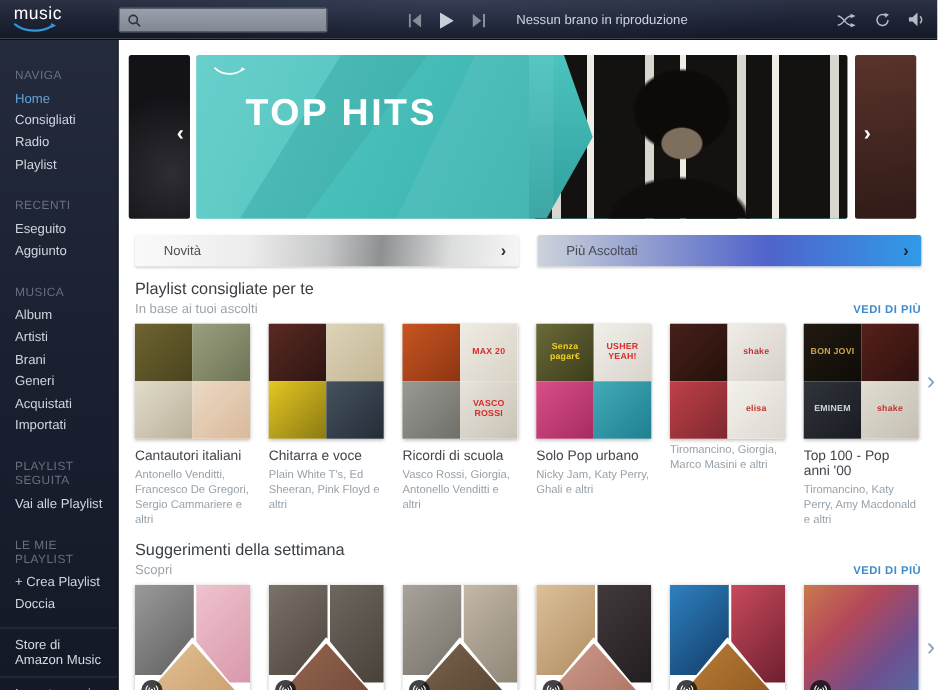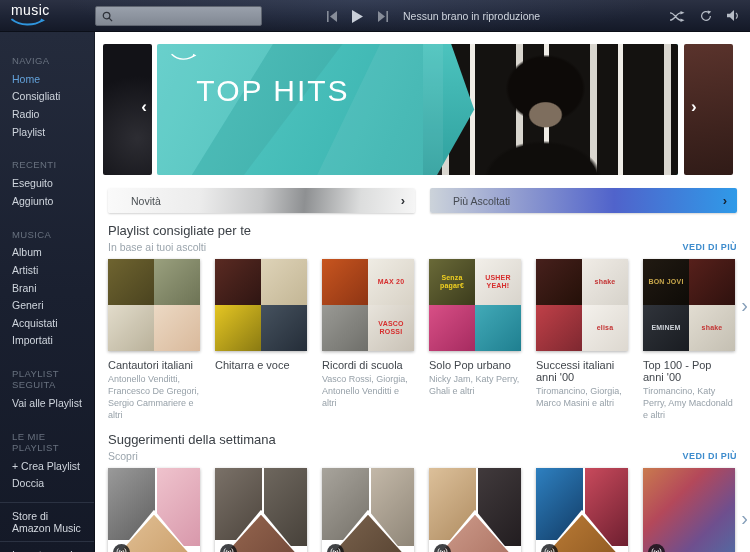--- a/index.html
+++ b/index.html
@@ -15,21 +15,21 @@
   .logo { position:absolute; left:11px; top:4px; width:60px; }
   .logo-text { color:#fff; font-size:14px; letter-spacing:.4px; display:block; line-height:13px; }
   .logo svg { display:block; margin-top:1px; }
   .searchbox { position:absolute; left:95px; top:6px; width:167px; height:20px;
     background:linear-gradient(180deg,#99a0ab,#818893); border:1px solid #5f6570;
     border-radius:2px; display:flex; align-items:center; padding:0 6px; }
   .searchbox input { flex:1; background:transparent; border:none; outline:none;
     font-size:11px; color:#20242c; font-family:inherit; min-width:0; }
   .transport { position:absolute; left:327px; top:0; height:32px; display:flex;
     align-items:center; gap:15px; }
-  .nowplaying { position:absolute; left:403px; top:0; height:24px; line-height:32px;
+  .nowplaying { position:absolute; left:413px; top:0; height:24px; line-height:32px;
     font-size:10.5px; color:#ced4dd; }
   .top-icons { position:absolute; right:10px; top:0; height:32px; display:flex;
     align-items:center; gap:15px; }
   .tico { display:flex; align-items:center; cursor:pointer; }
 
   
   .sidebar { position:absolute; left:0; top:32px; width:95px; height:520px;
     background:linear-gradient(180deg,#242b3c 0%, #1a2030 50%, #141927 100%);
     border-right:1px solid rgba(0,0,0,0.35); padding-top:4px; z-index:5; }
   .sb-header { font-size:9.5px; color:#68717f; letter-spacing:.4px;
@@ -72,21 +72,21 @@
       radial-gradient(ellipse 26px 20px at 47% 54%, #7e6e5e 0 60%, rgba(126,110,94,0) 66%),
       radial-gradient(ellipse 54px 46px at 47% 34%, #0d0a08 0 68%, rgba(13,10,8,0) 74%),
       radial-gradient(ellipse 78px 52px at 46% 104%, #0f0d0b 0 70%, rgba(15,13,11,0) 76%),
       repeating-linear-gradient(90deg,#141210 0 14px,#d9d6cf 14px 21px,#141210 21px 42px,#efece6 42px 47px,#141210 47px 74px); }
   .hero-seam { position:absolute; left:266px; top:0; width:64px; height:131px;
     background:linear-gradient(180deg,#4cc3be,#2fa09e);
     clip-path:polygon(0 0,44% 0,80% 50%,22% 100%,0 100%); }
   .hero-smile { position:absolute; left:14px; top:9px; }
   .hero-text { position:absolute; left:30px; top:30px; width:172px; text-align:center;
     color:#fff; }
-  .ht1 { font-size:30px; font-weight:400; letter-spacing:2px; line-height:34px; }
+  .ht1 { font-size:30px; font-weight:700; letter-spacing:2px; line-height:34px; }
   .ht2 { font-size:23px; font-weight:700; letter-spacing:7px; padding-left:7px; margin-top:2px; }
 
   
   .banner-row { display:flex; gap:15px; margin:13px 13px 0; }
   .banner { flex:1; height:25px; position:relative; border-radius:2px; display:flex;
     align-items:center; box-shadow:0 1px 2px rgba(0,0,0,0.18); cursor:pointer; }
   .b-label { font-size:10.5px; margin-left:23px; }
   .b-chev { position:absolute; right:10px; font-size:13px; font-weight:700; line-height:13px; }
   .banner-light { background:linear-gradient(95deg,#fafafa 0%,#ececec 30%,#c6c7c8 50%,#8e9092 64%,#dcdddd 82%,#f6f6f6 100%); color:#4b5054; }
   .banner-light .b-chev { color:#2e3236; }
@@ -280,20 +280,21 @@
         <div class="pcard-sub">Antonello Venditti, Francesco De Gregori, Sergio Cammariere e altri</div>
       </div>
       <div class="pcard">
         <div class="pcover">
           <div class="ptile" style="background: linear-gradient(135deg, rgb(90, 42, 34), rgb(46, 21, 18));"></div>
           <div class="ptile" style="background: linear-gradient(135deg, rgb(222, 211, 184), rgb(195, 182, 149));"></div>
           <div class="ptile" style="background: linear-gradient(135deg, rgb(229, 198, 35), rgb(138, 122, 18));"></div>
           <div class="ptile" style="background: linear-gradient(135deg, rgb(70, 82, 95), rgb(36, 45, 56));"></div>
         </div>
         <div class="pcard-title">Chitarra e voce</div>
+        <div class="pcard-sub">Plain White T's, Ed Sheeran, Pink Floyd e altri</div>
       </div>
       <div class="pcard">
         <div class="pcover">
           <div class="ptile" style="background: linear-gradient(135deg, rgb(200, 85, 31), rgb(142, 53, 20));"></div>
           <div class="ptile" style="background: linear-gradient(135deg, rgb(239, 236, 228), rgb(216, 210, 198));">
             <span style="color: rgb(214, 46, 46);">MAX 20</span>
           </div>
           <div class="ptile" style="background: linear-gradient(135deg, rgb(154, 154, 149), rgb(111, 111, 106));"></div>
           <div class="ptile" style="background: linear-gradient(135deg, rgb(232, 228, 220), rgb(201, 194, 182));">
             <span style="color: rgb(214, 46, 46);">VASCO ROSSI</span>
@@ -320,21 +321,20 @@
         <div class="pcover">
           <div class="ptile" style="background: linear-gradient(135deg, rgb(71, 32, 28), rgb(36, 16, 8));"></div>
           <div class="ptile" style="background: linear-gradient(135deg, rgb(240, 236, 230), rgb(214, 210, 202));">
             <span style="color: rgb(195, 51, 51);">shake</span>
           </div>
           <div class="ptile" style="background: linear-gradient(135deg, rgb(192, 64, 72), rgb(126, 40, 48));"></div>
           <div class="ptile" style="background: linear-gradient(135deg, rgb(244, 241, 236), rgb(221, 216, 208));">
             <span style="color: rgb(195, 51, 51);">elisa</span>
           </div>
         </div>
-        <div class="pcard-title">Successi italiani anni '00</div>
         <div class="pcard-sub">Tiromancino, Giorgia, Marco Masini e altri</div>
       </div>
       <div class="pcard">
         <div class="pcover">
           <div class="ptile" style="background: linear-gradient(135deg, rgb(33, 26, 18), rgb(14, 11, 7));">
             <span style="color: rgb(201, 168, 76);">BON JOVI</span>
           </div>
           <div class="ptile" style="background: linear-gradient(135deg, rgb(87, 32, 27), rgb(46, 17, 14));"></div>
           <div class="ptile" style="background: linear-gradient(135deg, rgb(48, 52, 59), rgb(25, 28, 33));">
             <span style="color: rgb(207, 212, 218);">EMINEM</span>

